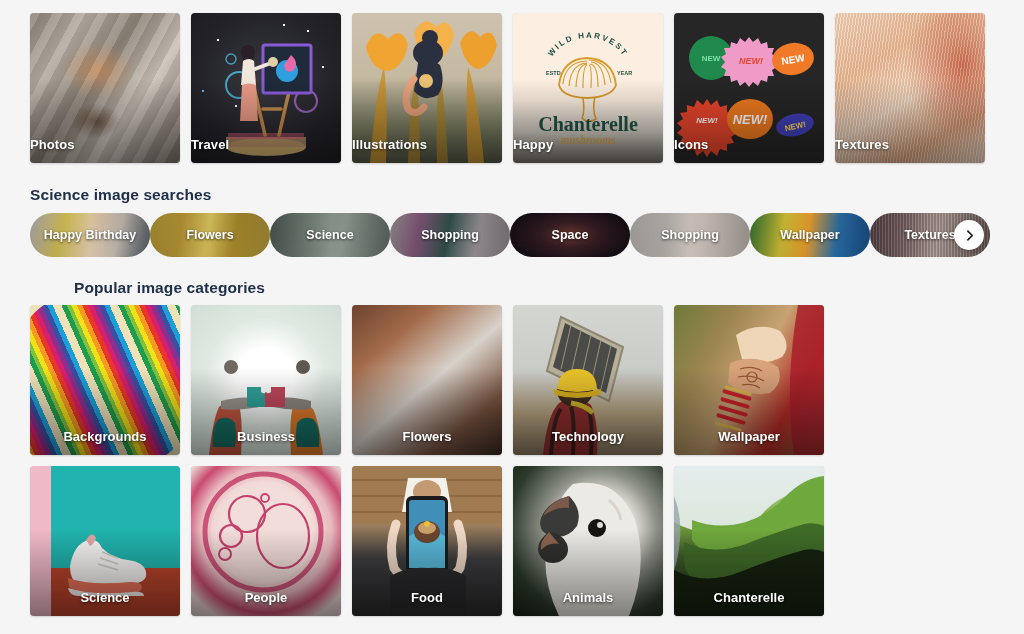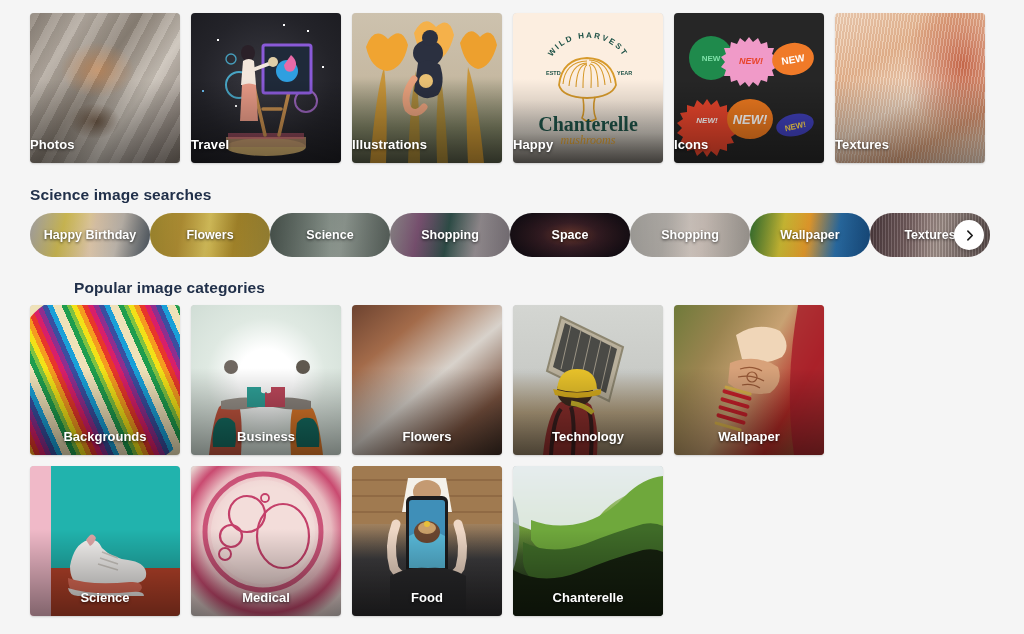--- a/index.html
+++ b/index.html
@@ -536,21 +536,21 @@
         <svg class="overlay" viewBox="0 0 150 150">
           <circle cx="72" cy="66" r="58" fill="none" stroke="#c4406a" stroke-width="5" opacity=".85"></circle>
           <circle cx="72" cy="66" r="52" fill="#f2dfdb" opacity=".55"></circle>
           <ellipse cx="92" cy="70" rx="26" ry="32" fill="none" stroke="#c4406a" stroke-width="2.2"></ellipse>
           <circle cx="56" cy="48" r="18" fill="none" stroke="#c4406a" stroke-width="2.2"></circle>
           <circle cx="40" cy="70" r="11" fill="none" stroke="#c4406a" stroke-width="2.2"></circle>
           <circle cx="34" cy="88" r="6" fill="none" stroke="#c4406a" stroke-width="2"></circle>
           <circle cx="74" cy="32" r="4" fill="none" stroke="#c4406a" stroke-width="1.8"></circle>
         </svg>
         <div class="scrim"></div>
-        <div class="cat-label">Medical</div>
+        <div class="cat-label">People</div>
       </div>
 
       <div class="cat-card">
         <div class="art art-food"></div>
         <svg class="overlay" viewBox="0 0 150 150">
           <path d="M0 0 h150 v58 h-150z" fill="#a07a50"></path>
           <path d="M0 0 h150 v58 h-150z" fill="none"></path>
           <g stroke="#8a6540" stroke-width="1.4">
             <path d="M0 14 h150 M0 30 h150 M0 46 h150"></path>
           </g>
@@ -563,20 +563,35 @@
           <ellipse cx="75" cy="62" rx="9" ry="6" fill="#caa06a"></ellipse>
           <circle cx="75" cy="58" r="3" fill="#e8c03a"></circle>
           <path d="M44 58 q-8 22 -2 44 q6 10 14 8" fill="none" stroke="#efd8c6" stroke-width="9" stroke-linecap="round"></path>
           <path d="M106 58 q8 22 2 44 q-6 10 -14 8" fill="none" stroke="#efd8c6" stroke-width="9" stroke-linecap="round"></path>
           <path d="M38 110 q18 -10 38 -8 q22 -2 38 8 v40 h-76z" fill="#2a2a2c"></path>
         </svg>
         <div class="scrim"></div>
         <div class="cat-label">Food</div>
       </div>
 
+      <div class="cat-card">
+        <div class="art art-animals"></div>
+        <svg class="overlay" viewBox="0 0 150 150">
+          <path d="M60 18 q44 -8 62 36 q14 46 -6 96 h-70 q-24 -50 -6 -96 q6 -24 20 -36z" fill="#eceae4"></path>
+          <path d="M56 30 q-22 6 -28 22 q-4 14 10 18 q16 4 26 -10 q6 -16 -8 -30z" fill="#3a3a38"></path>
+          <path d="M56 30 q-20 6 -26 20 q14 -10 26 -8z" fill="#7a5a4a"></path>
+          <path d="M36 66 q-14 10 -10 22 q6 12 20 8 q12 -6 8 -18 q-6 -12 -18 -12z" fill="#30302e"></path>
+          <path d="M36 66 q-10 10 -8 18 q8 -8 18 -6z" fill="#8a6450"></path>
+          <circle cx="84" cy="62" r="9" fill="#17150f"></circle>
+          <circle cx="87" cy="59" r="3" fill="#fff" opacity=".85"></circle>
+          <path d="M96 34 q10 8 12 20" stroke="#d8d4cc" stroke-width="3" fill="none"></path>
+        </svg>
+        <div class="scrim"></div>
+        <div class="cat-label">Animals</div>
+      </div>
 
       <div class="cat-card">
         <div class="art art-landscapes"></div>
         <svg class="overlay" viewBox="0 0 150 150">
           <path d="M150 0 v20 q-40 4 -60 26 q-14 18 -42 20 q-30 2 -48 -10 v-56z" fill="#e8eef0" opacity=".9"></path>
           <path d="M18 54 q26 10 54 2 q24 -8 40 -26 q18 -18 38 -20 v48 q-30 8 -56 22 q-28 14 -56 8 q-14 -4 -20 -14z" fill="#6fa83c"></path>
           <path d="M10 76 q28 14 62 2 q30 -12 58 -20 q12 -2 20 2 v24 q-36 10 -66 26 q-30 16 -56 8 q-16 -6 -18 -22z" fill="#3f6b28"></path>
           <path d="M0 104 q30 16 66 2 q34 -14 64 -22 q12 -2 20 2 v64 h-150z" fill="#16210f"></path>
           <path d="M0 30 q8 20 6 44 q-2 20 -6 30z" fill="#97a5ab" opacity=".8"></path>
         </svg>

